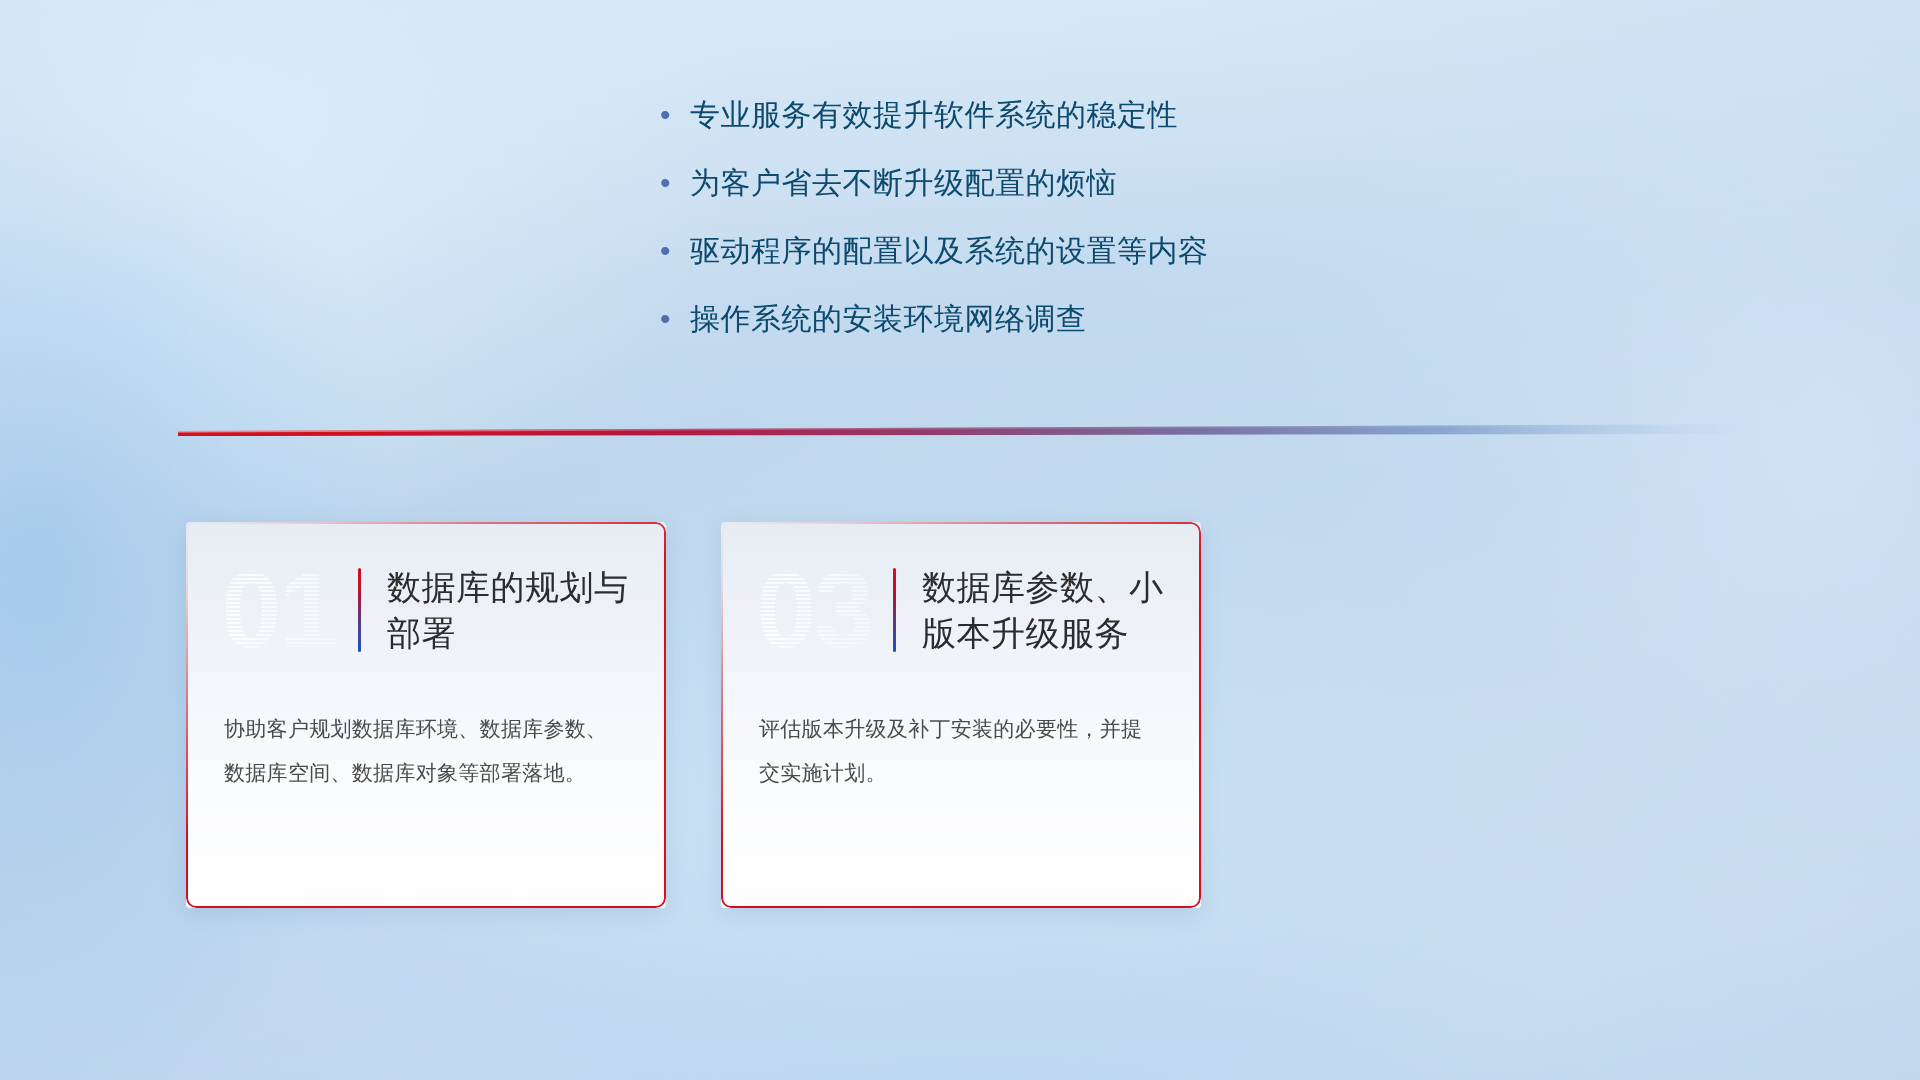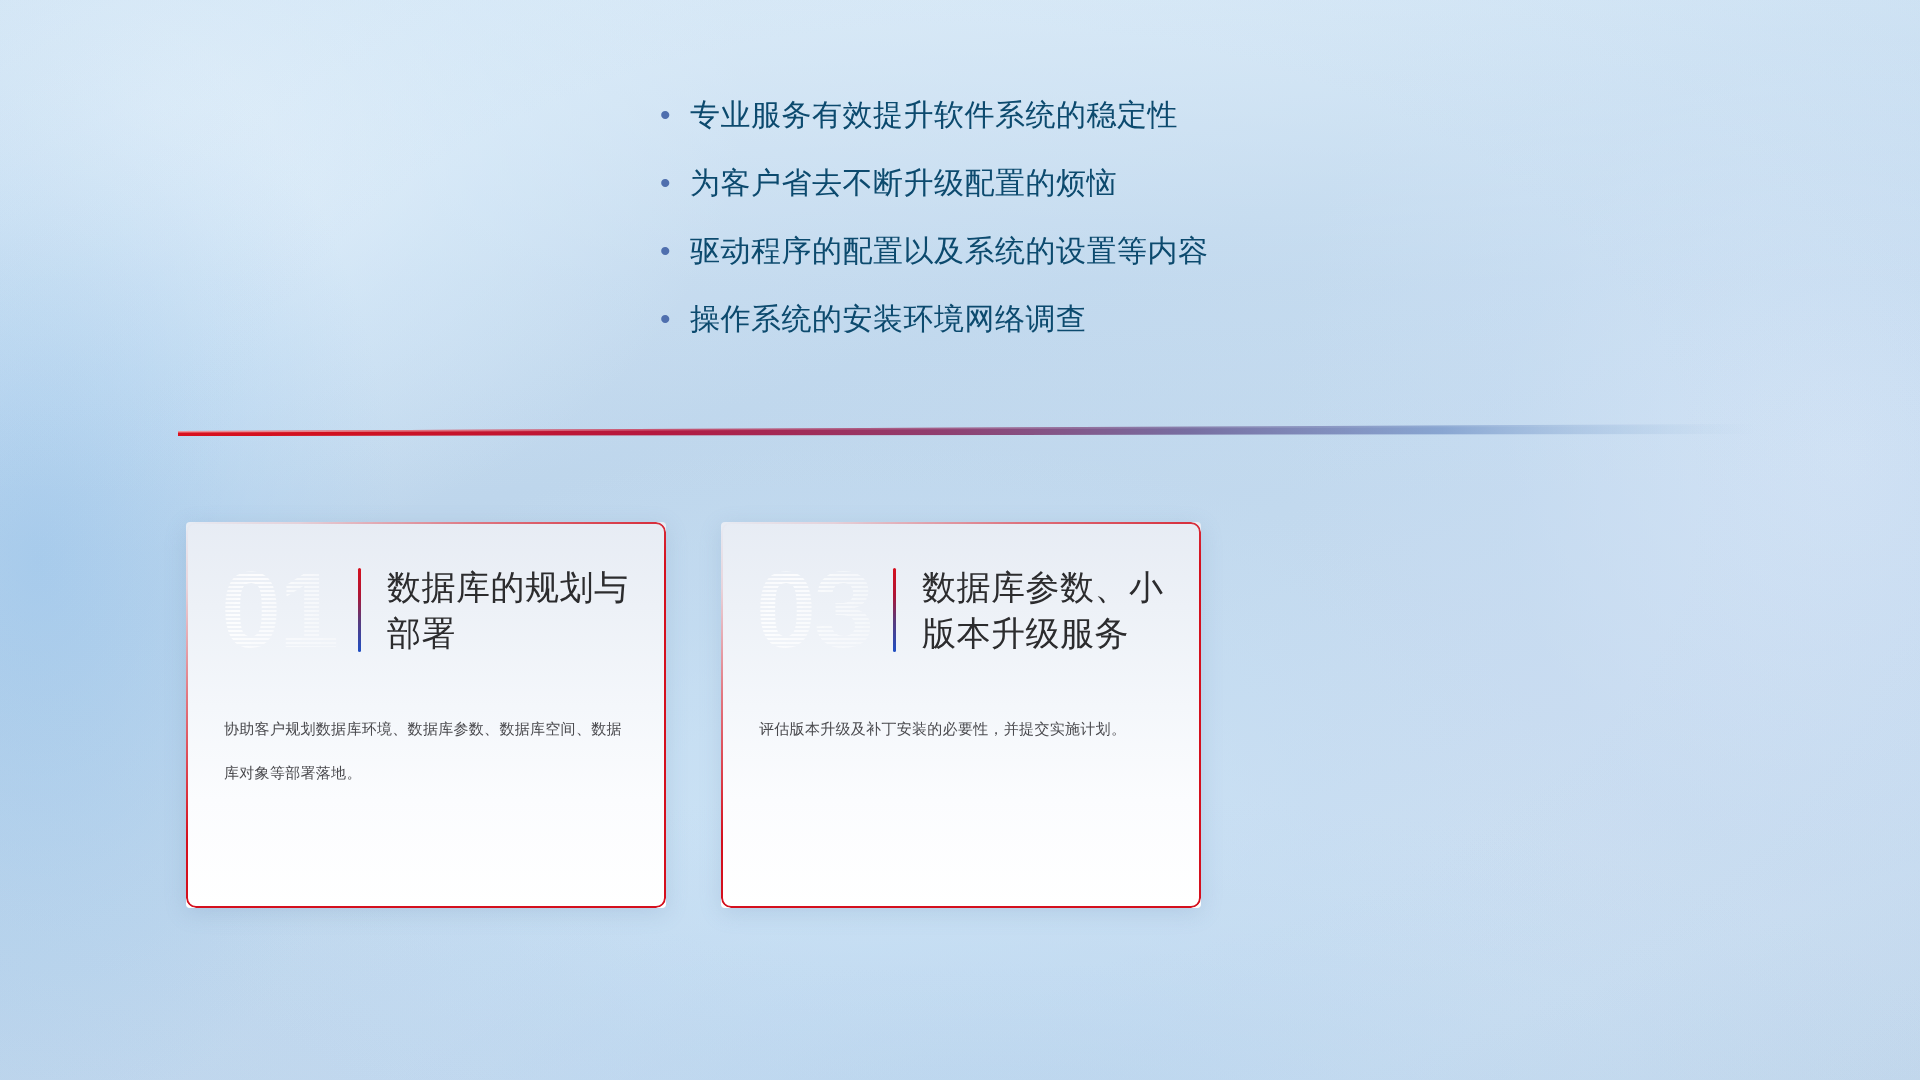--- a/index.html
+++ b/index.html
@@ -173,21 +173,21 @@
   }
   .card-title {
     font-size:34px;
     line-height:46px;
     color:#2c2c2e;
     font-weight:400;
     letter-spacing:.5px;
   }
   .card-body {
     padding:10px 40px 0 38px;
-    font-size:15px;
+    font-size:21px;
     line-height:44px;
     color:#4a4a4e;
     letter-spacing:.3px;
   }
 </style>
 </head>
 <body>
 
 <div id="slide">
 

